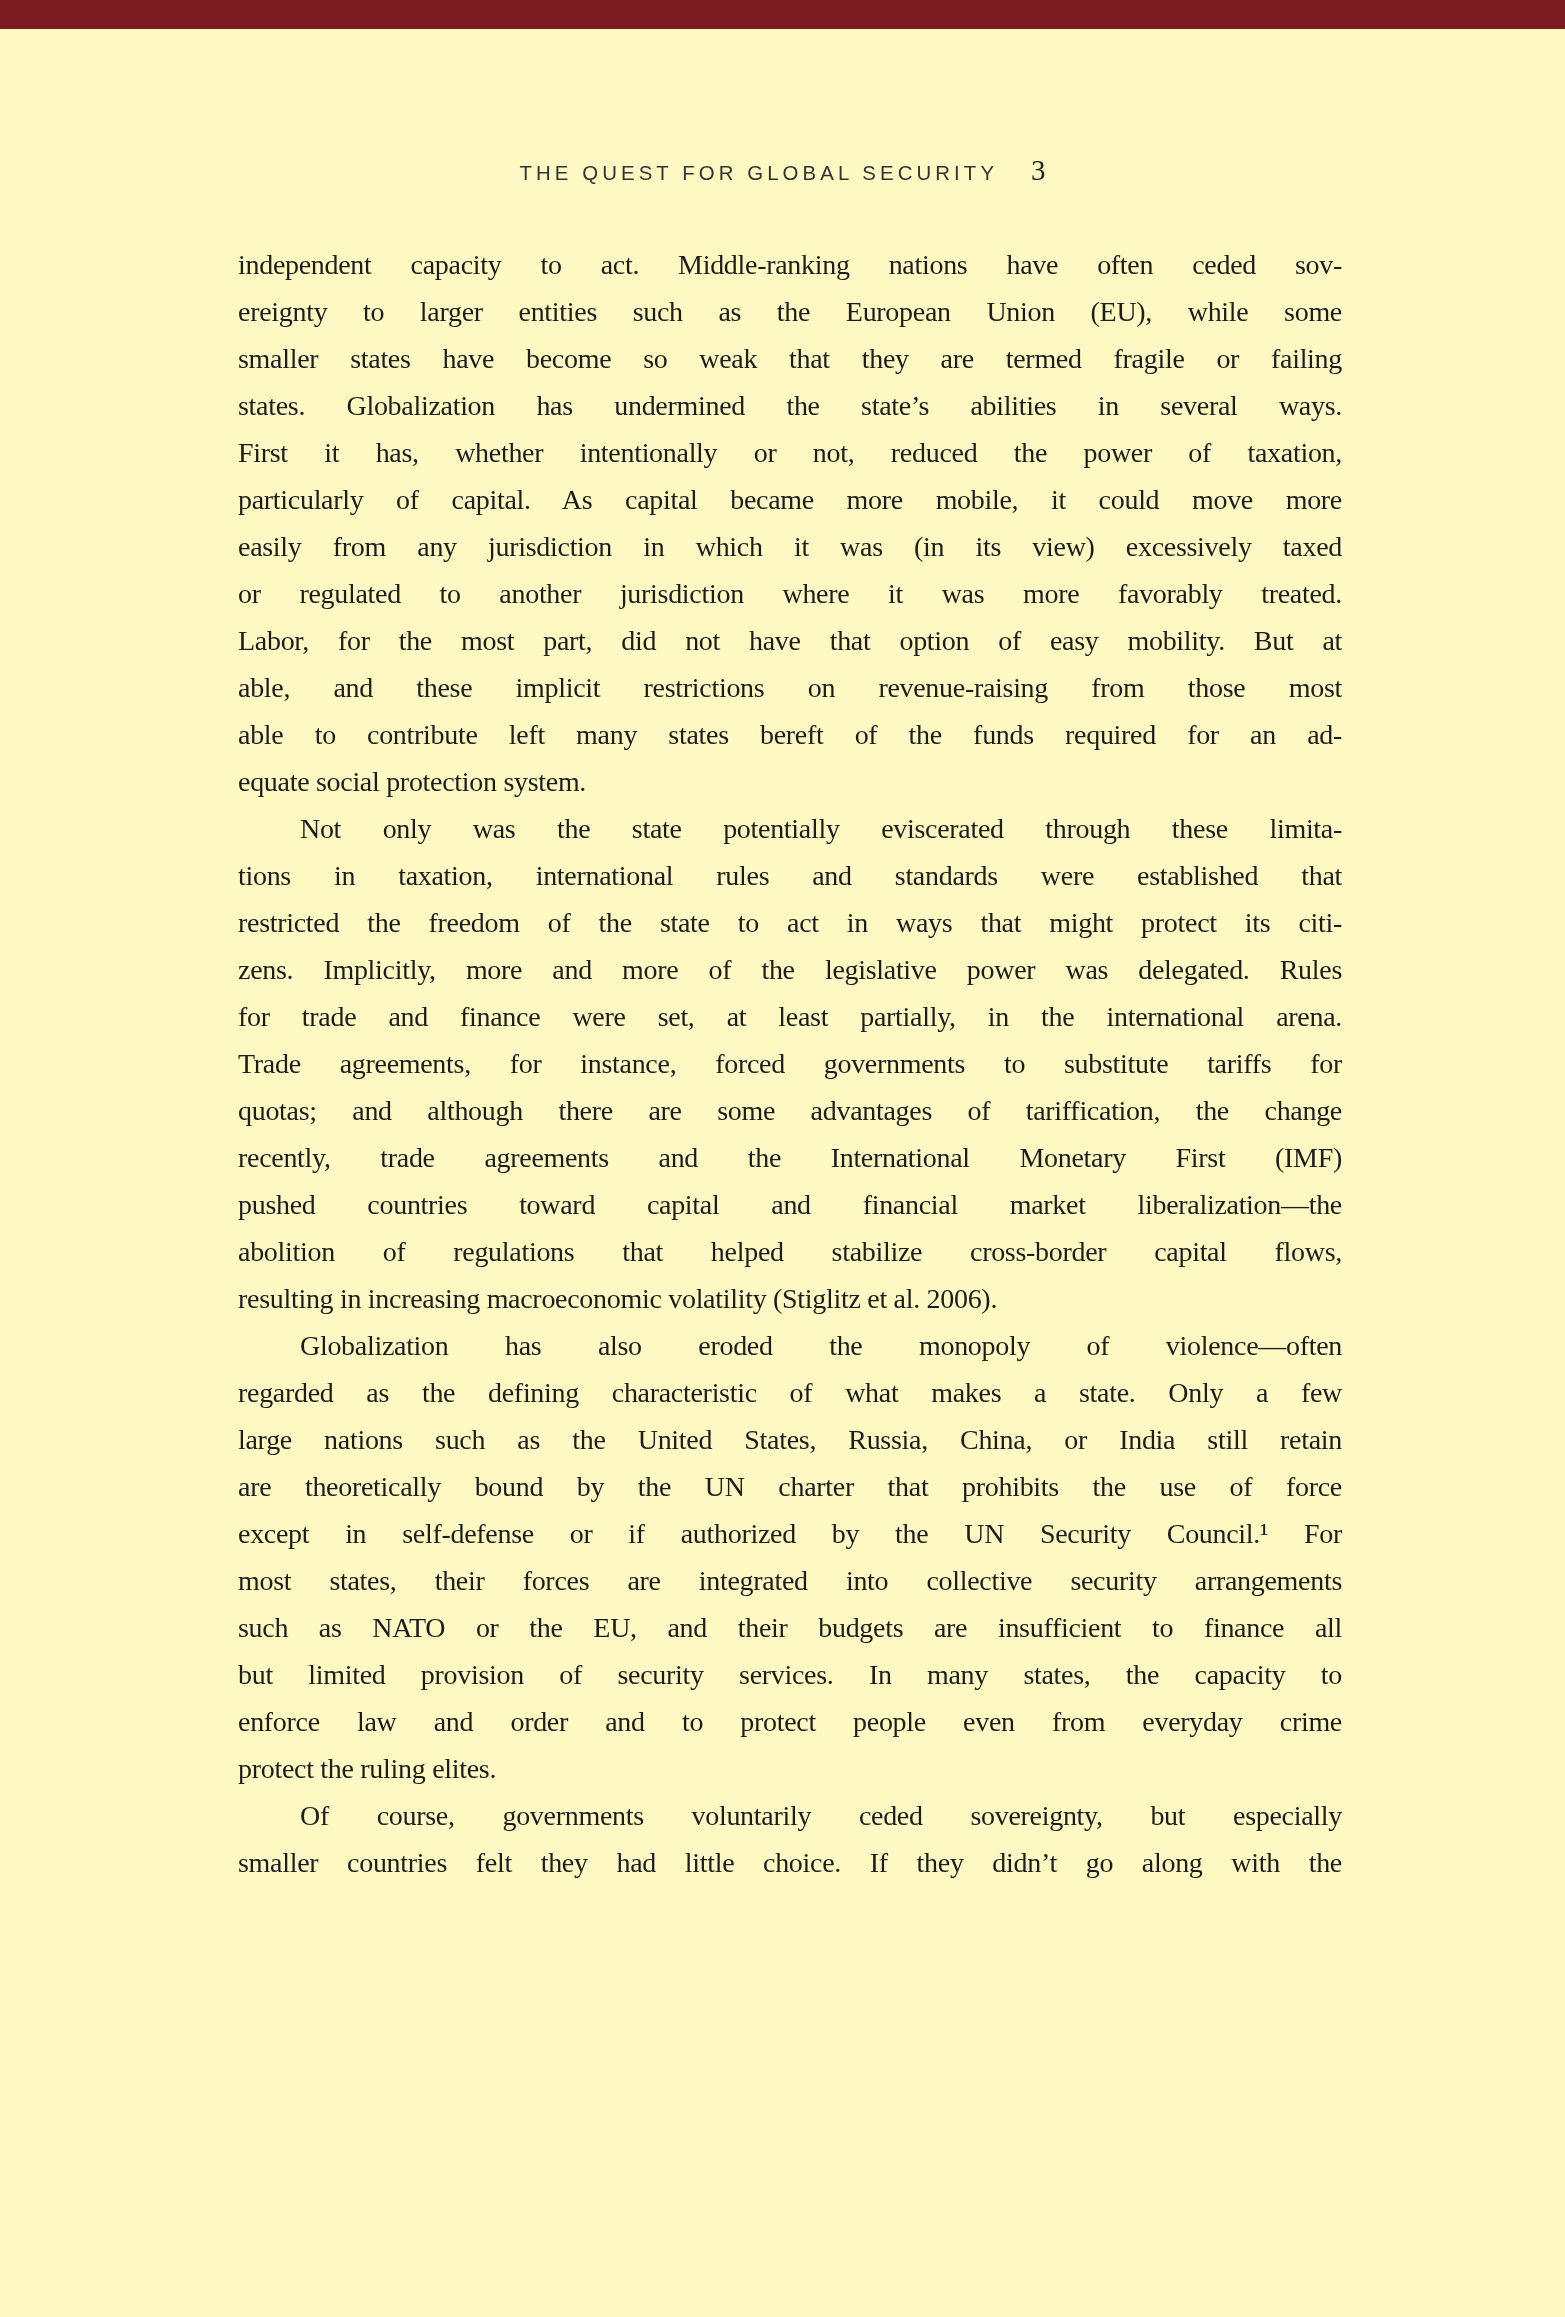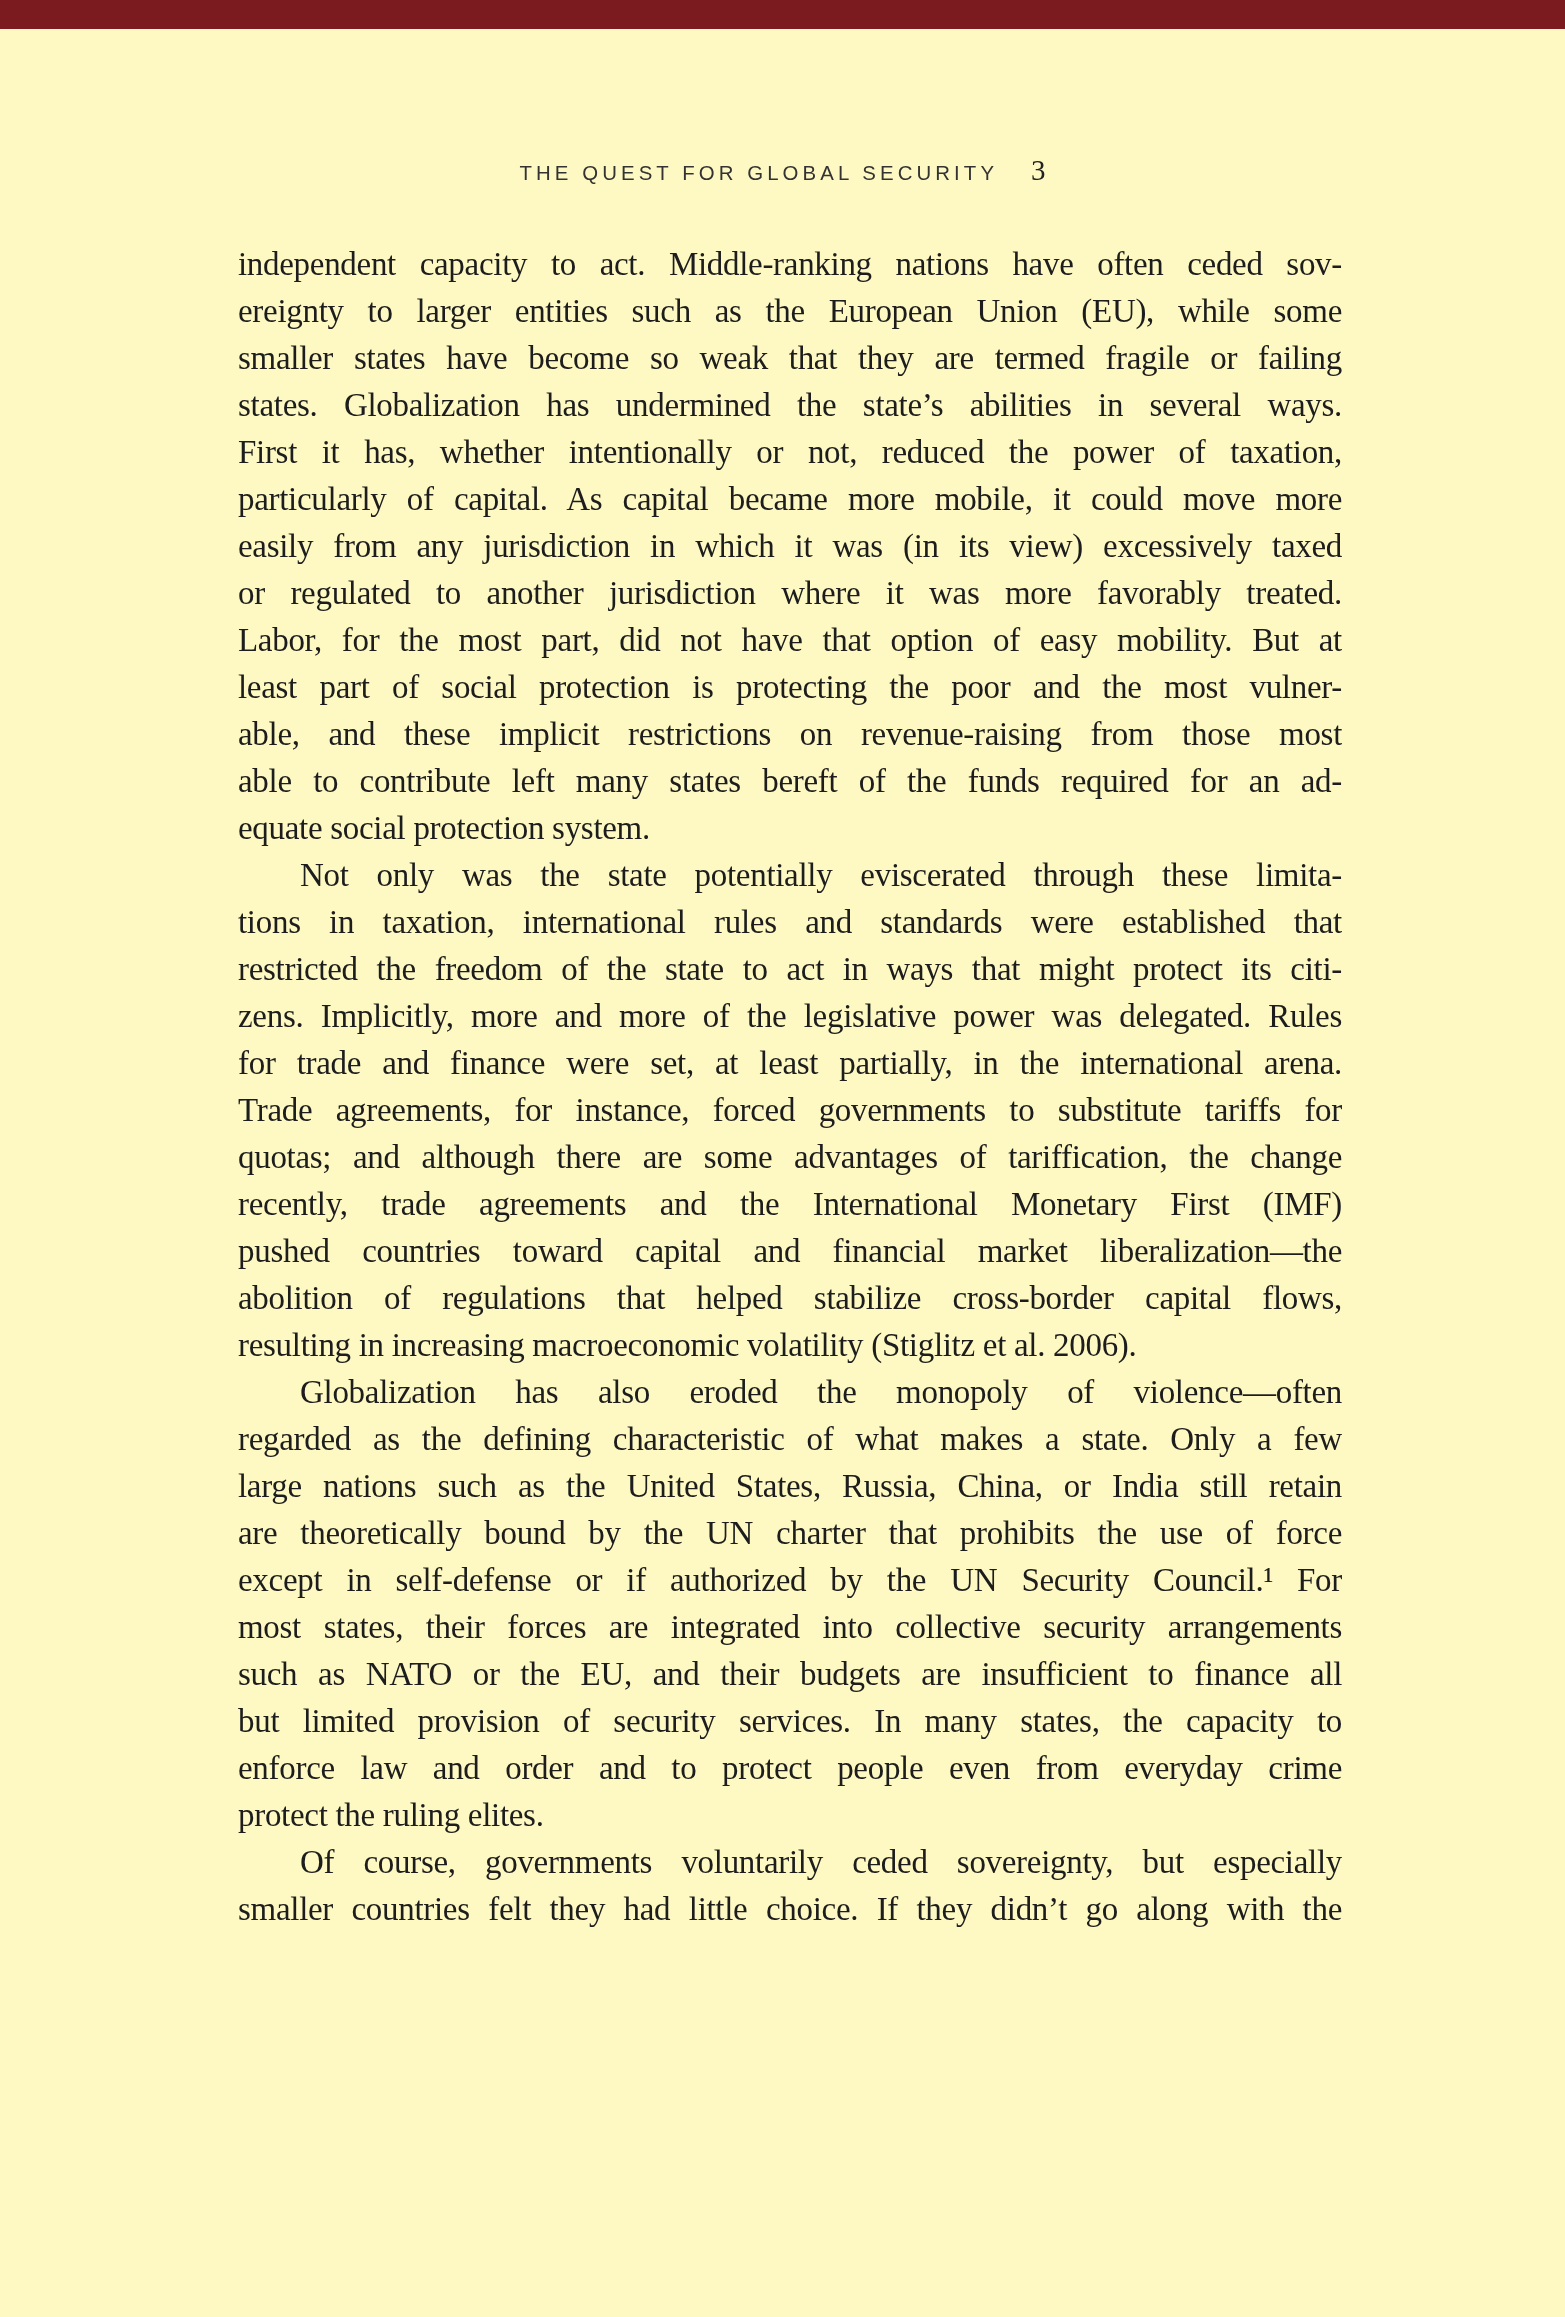--- a/index.html
+++ b/index.html
@@ -50,21 +50,21 @@
   }
   .body-text {
     position: absolute;
     left: 238px;
     top: 241px;
     width: 1104px;
   }
   .line {
     height: 47px;
     line-height: 47px;
-    font-size: 33px;
+    font-size: 28px;
     letter-spacing: -0.3px;
     color: #1d1d1d;
     text-align: justify;
     text-align-last: justify;
     overflow: hidden;
     white-space: normal;
   }
   .line.last {
     text-align-last: left;
   }
@@ -86,21 +86,20 @@
   <div class="body-text">
       <div class="line">independent capacity to act. Middle-ranking nations have often ceded sov-</div>
       <div class="line">ereignty to larger entities such as the European Union (EU), while some</div>
       <div class="line">smaller states have become so weak that they are termed fragile or failing</div>
       <div class="line">states. Globalization has undermined the state’s abilities in several ways.</div>
       <div class="line">First it has, whether intentionally or not, reduced the power of taxation,</div>
       <div class="line">particularly of capital. As capital became more mobile, it could move more</div>
       <div class="line">easily from any jurisdiction in which it was (in its view) excessively taxed</div>
       <div class="line">or regulated to another jurisdiction where it was more favorably treated.</div>
       <div class="line">Labor, for the most part, did not have that option of easy mobility. But at</div>
-      <div class="line">least part of social protection is protecting the poor and the most vulner-</div>
       <div class="line">able, and these implicit restrictions on revenue-raising from those most</div>
       <div class="line">able to contribute left many states bereft of the funds required for an ad-</div>
       <div class="line last">equate social protection system.</div>
       <div class="line indent">Not only was the state potentially eviscerated through these limita-</div>
       <div class="line">tions in taxation, international rules and standards were established that</div>
       <div class="line">restricted the freedom of the state to act in ways that might protect its citi-</div>
       <div class="line">zens. Implicitly, more and more of the legislative power was delegated. Rules</div>
       <div class="line">for trade and finance were set, at least partially, in the international arena.</div>
       <div class="line">Trade agreements, for instance, forced governments to substitute tariffs for</div>
       <div class="line">quotas; and although there are some advantages of tariffication, the change</div>

